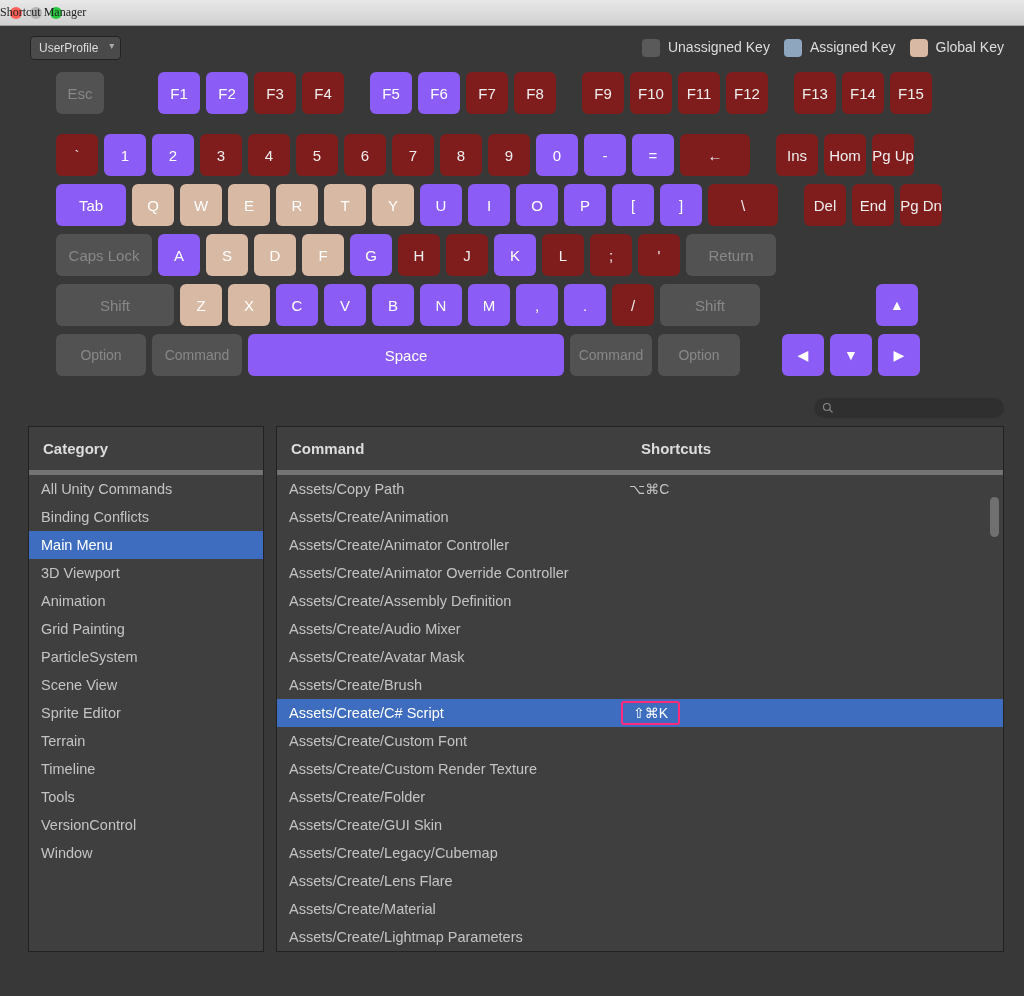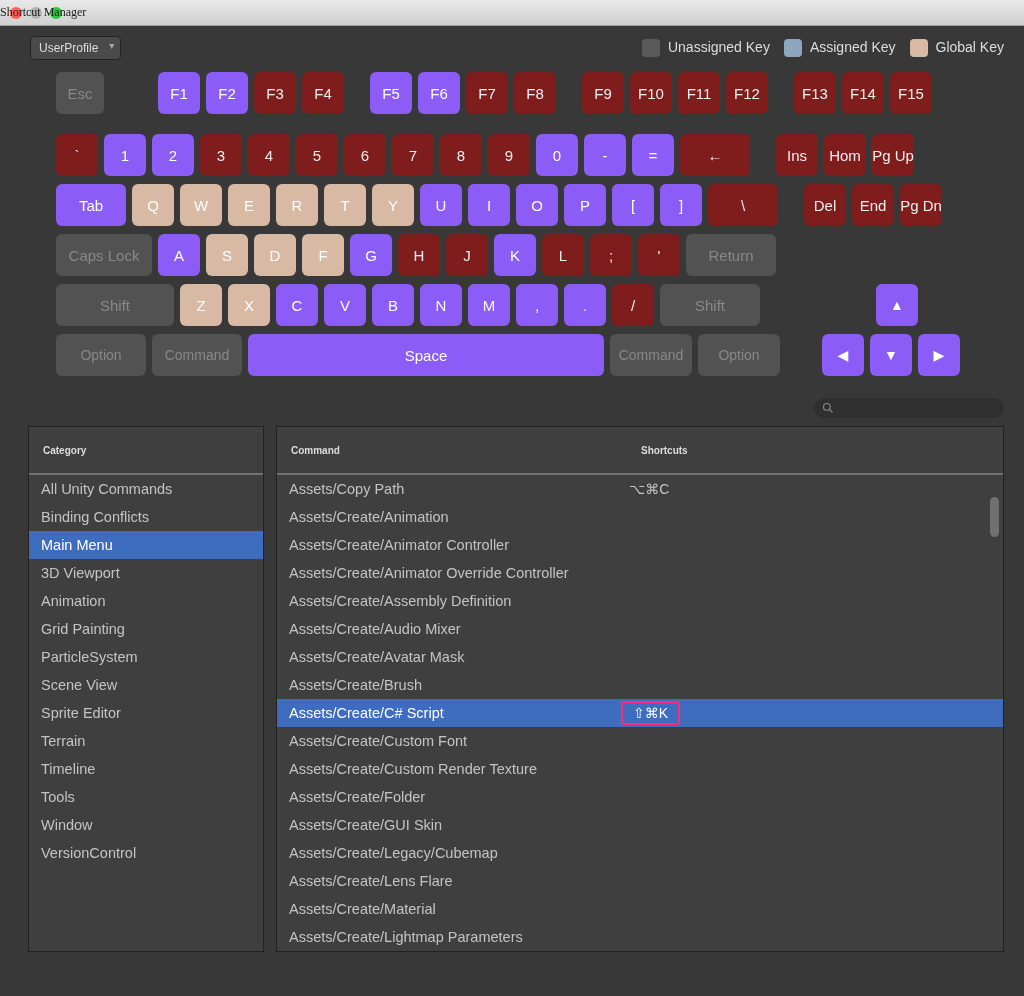--- a/index.html
+++ b/index.html
@@ -65,42 +65,42 @@
 .key.assigned { background: #8b5cf6; color:#fff; }
 .key.global { background: #d8b9a4; color:#fff; }
 .key.dark { background: #7f1d1d; }
 .key.esc { width: 48px; }
 .key.wide { width: 70px; }
 .key.tab { width: 70px; }
 .key.caps { width: 96px; }
 .key.shift { width: 118px; }
 .key.rshift { width: 100px; }
 .key.ret { width: 90px; }
-.key.space { width: 356px; }
+.key.space { width: 316px; }
 .key.mod { width: 90px; font-size:14px; }
 .key.mod2 { width: 82px; font-size:14px;}
 .arrow { font-size:14px; }
 
 .searchbar { display:flex; justify-content:flex-end; padding: 0 20px 8px 0;}
 .search {
   background:#2f2f2f; border-radius:10px; height:20px; width:190px;
   display:flex; align-items:center; padding:0 8px; color:#888; font-size:12px;
 }
 .search svg { width:12px; height:12px; fill:#888; margin-right:4px;}
 
 .panels { display:flex; gap:12px; padding: 0 20px 20px 28px; height: 546px;}
 .panel {
   background:#3f3f3f; border:1px solid #222; flex-shrink:0;
   display:flex; flex-direction:column;
 }
 .panel-cat { width:236px; }
 .panel-cmd { flex:1; position:relative;}
 .panel-header {
   height:48px; display:flex; align-items:center; padding:0 14px;
-  font-weight:600; color:#ddd; border-bottom:2px solid #737373; font-size:10px;
+  font-weight:600; color:#ddd; border-bottom:5px solid #737373; font-size:15px;
 }
 .panel-cmd .panel-header { display:flex; }
 .hdr-command { flex: 0 0 350px; }
 .hdr-short { flex: 1; }
 .panel-body { flex:1; overflow:hidden; }
 .cat-item, .cmd-item {
   height:28px; display:flex; align-items:center; padding:0 12px;
   color:#c4c4c4; cursor:pointer; font-size:14.5px;
 }
 .cat-item.selected, .cmd-item.selected { background:#3e6cbf; color:#fff; }
@@ -274,22 +274,22 @@
         <div class="cat-item selected">Main Menu</div>
         <div class="cat-item">3D Viewport</div>
         <div class="cat-item">Animation</div>
         <div class="cat-item">Grid Painting</div>
         <div class="cat-item">ParticleSystem</div>
         <div class="cat-item">Scene View</div>
         <div class="cat-item">Sprite Editor</div>
         <div class="cat-item">Terrain</div>
         <div class="cat-item">Timeline</div>
         <div class="cat-item">Tools</div>
+        <div class="cat-item">VersionControl</div>
         <div class="cat-item">Window</div>
-        <div class="cat-item">VersionControl</div>
       </div>
   </div>
   <div class="panel panel-cmd">
     <div class="panel-header">
       <div class="hdr-command">Command</div>
       <div class="hdr-short">Shortcuts</div>
     </div>
     <div class="panel-body" id="cmd-body">
         <div class="cmd-item">
           <div class="cmd-name">Assets/Copy Path</div>

